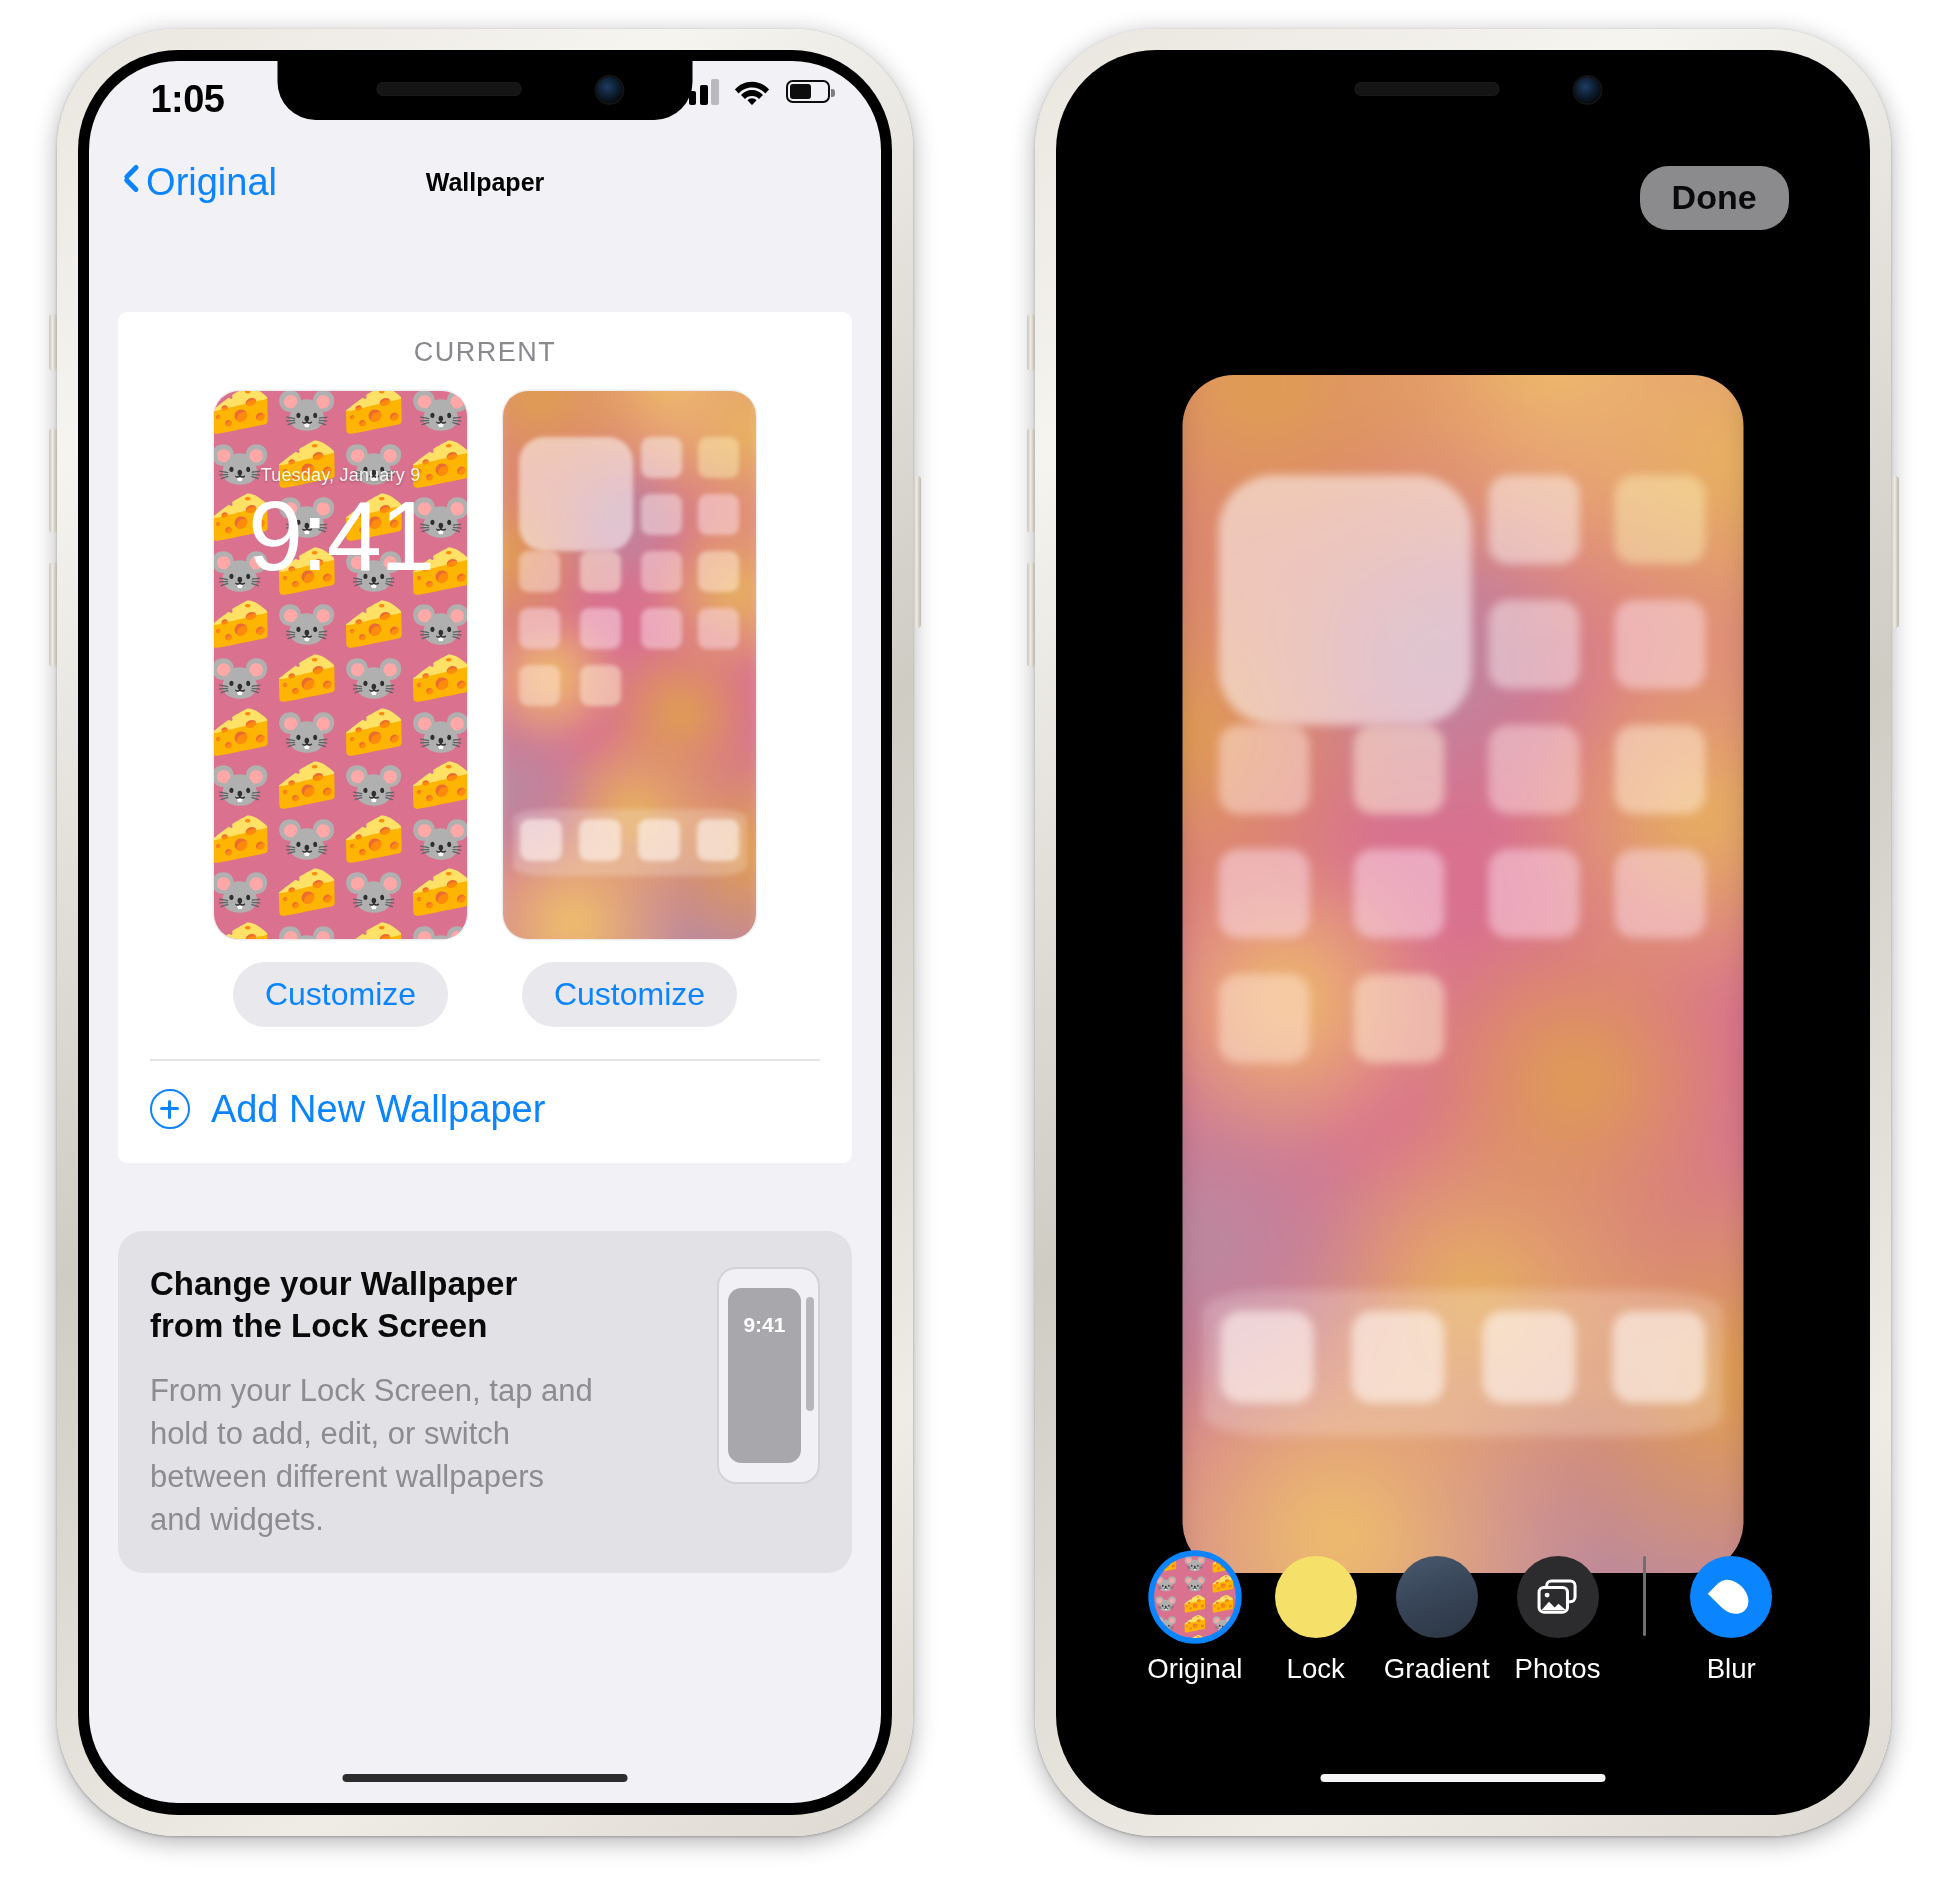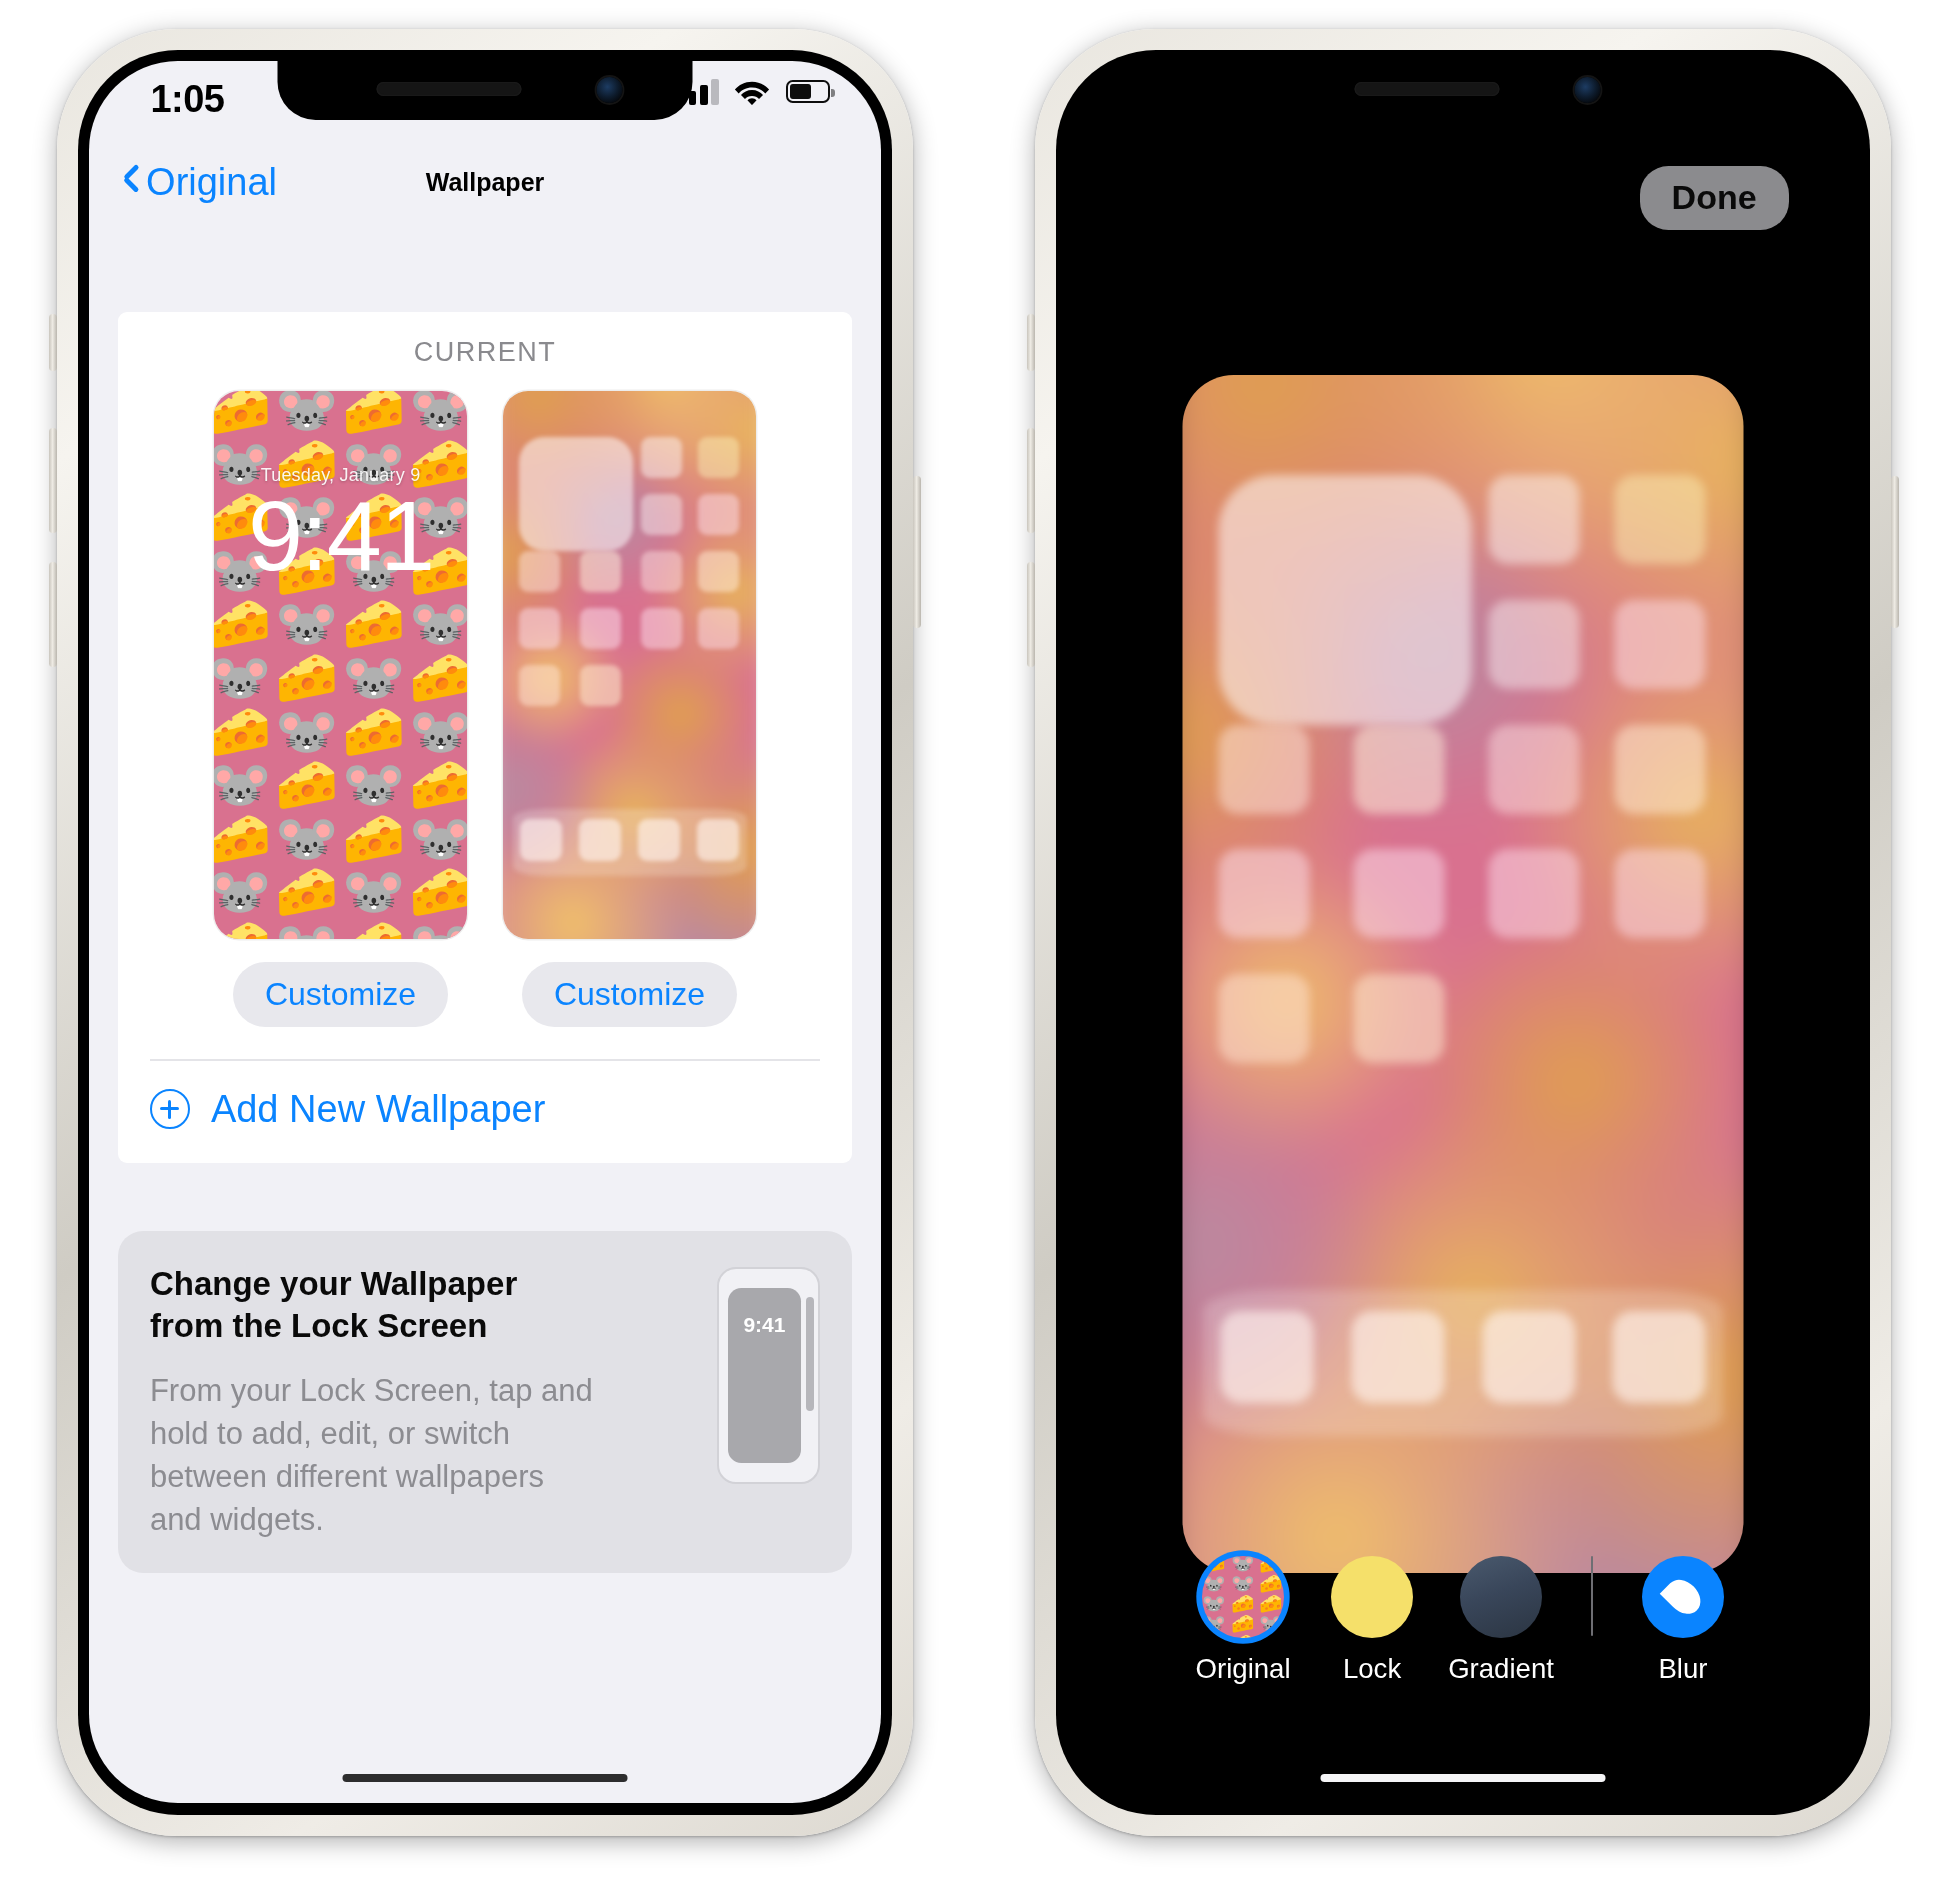--- a/index.html
+++ b/index.html
@@ -517,20 +517,31 @@
               <div class="tool-label">Original</div>
             </div>
             <div class="tool">
               <div class="swatch" style="background: rgb(245, 224, 106);"></div>
               <div class="tool-label">Lock</div>
             </div>
             <div class="tool">
               <div class="swatch" style="background: linear-gradient(160deg, rgb(74, 90, 110) 0%, rgb(57, 70, 90) 45%, rgb(43, 53, 66) 100%);"></div>
               <div class="tool-label">Gradient</div>
             </div>
+            <div class="tool">
+              <div class="swatch sw-photos">
+                <svg width="42" height="36" viewBox="0 0 44 38">
+                  <rect x="10" y="2" width="30" height="22" rx="5" fill="none" stroke="#fff" stroke-width="3.2"></rect>
+                  <rect x="2" y="9" width="30" height="26" rx="5" fill="#2c2c2e" stroke="#fff" stroke-width="3.2"></rect>
+                  <circle cx="10.5" cy="17" r="2.6" fill="#fff"></circle>
+                  <path d="M4.5 33l8-9 6 6 4-4 8 7z" fill="#fff"></path>
+                </svg>
+              </div>
+              <div class="tool-label">Photos</div>
+            </div>
             <div class="tool-sep"></div>
             <div class="tool">
               <div class="swatch sw-blur">
                 <div class="drop"></div>
               </div>
               <div class="tool-label">Blur</div>
             </div>
           </div>
 
         <div class="home-bar" style="background:#f5f5f7;"></div>

